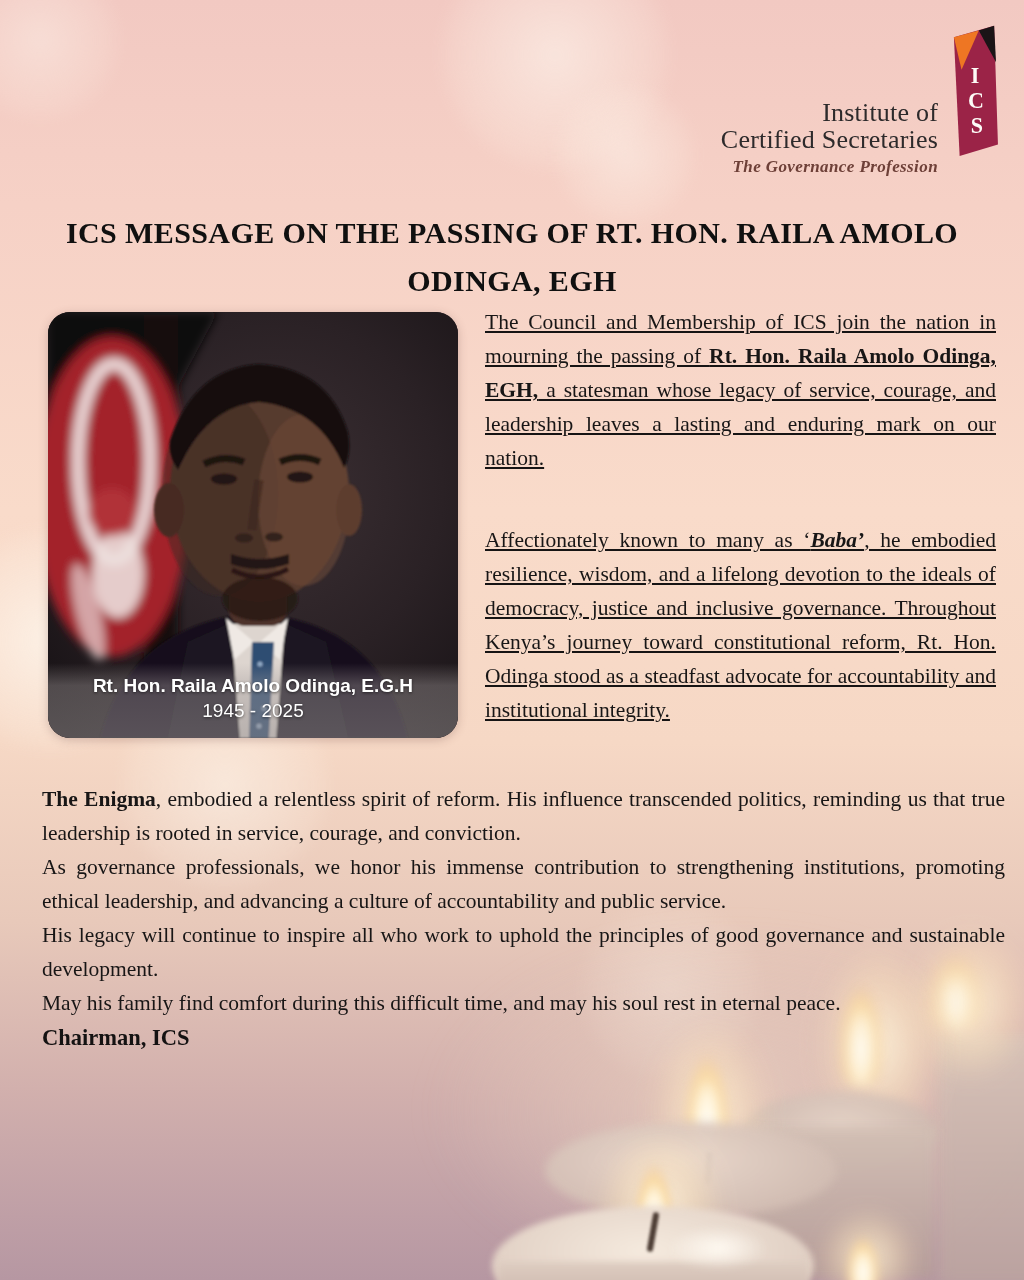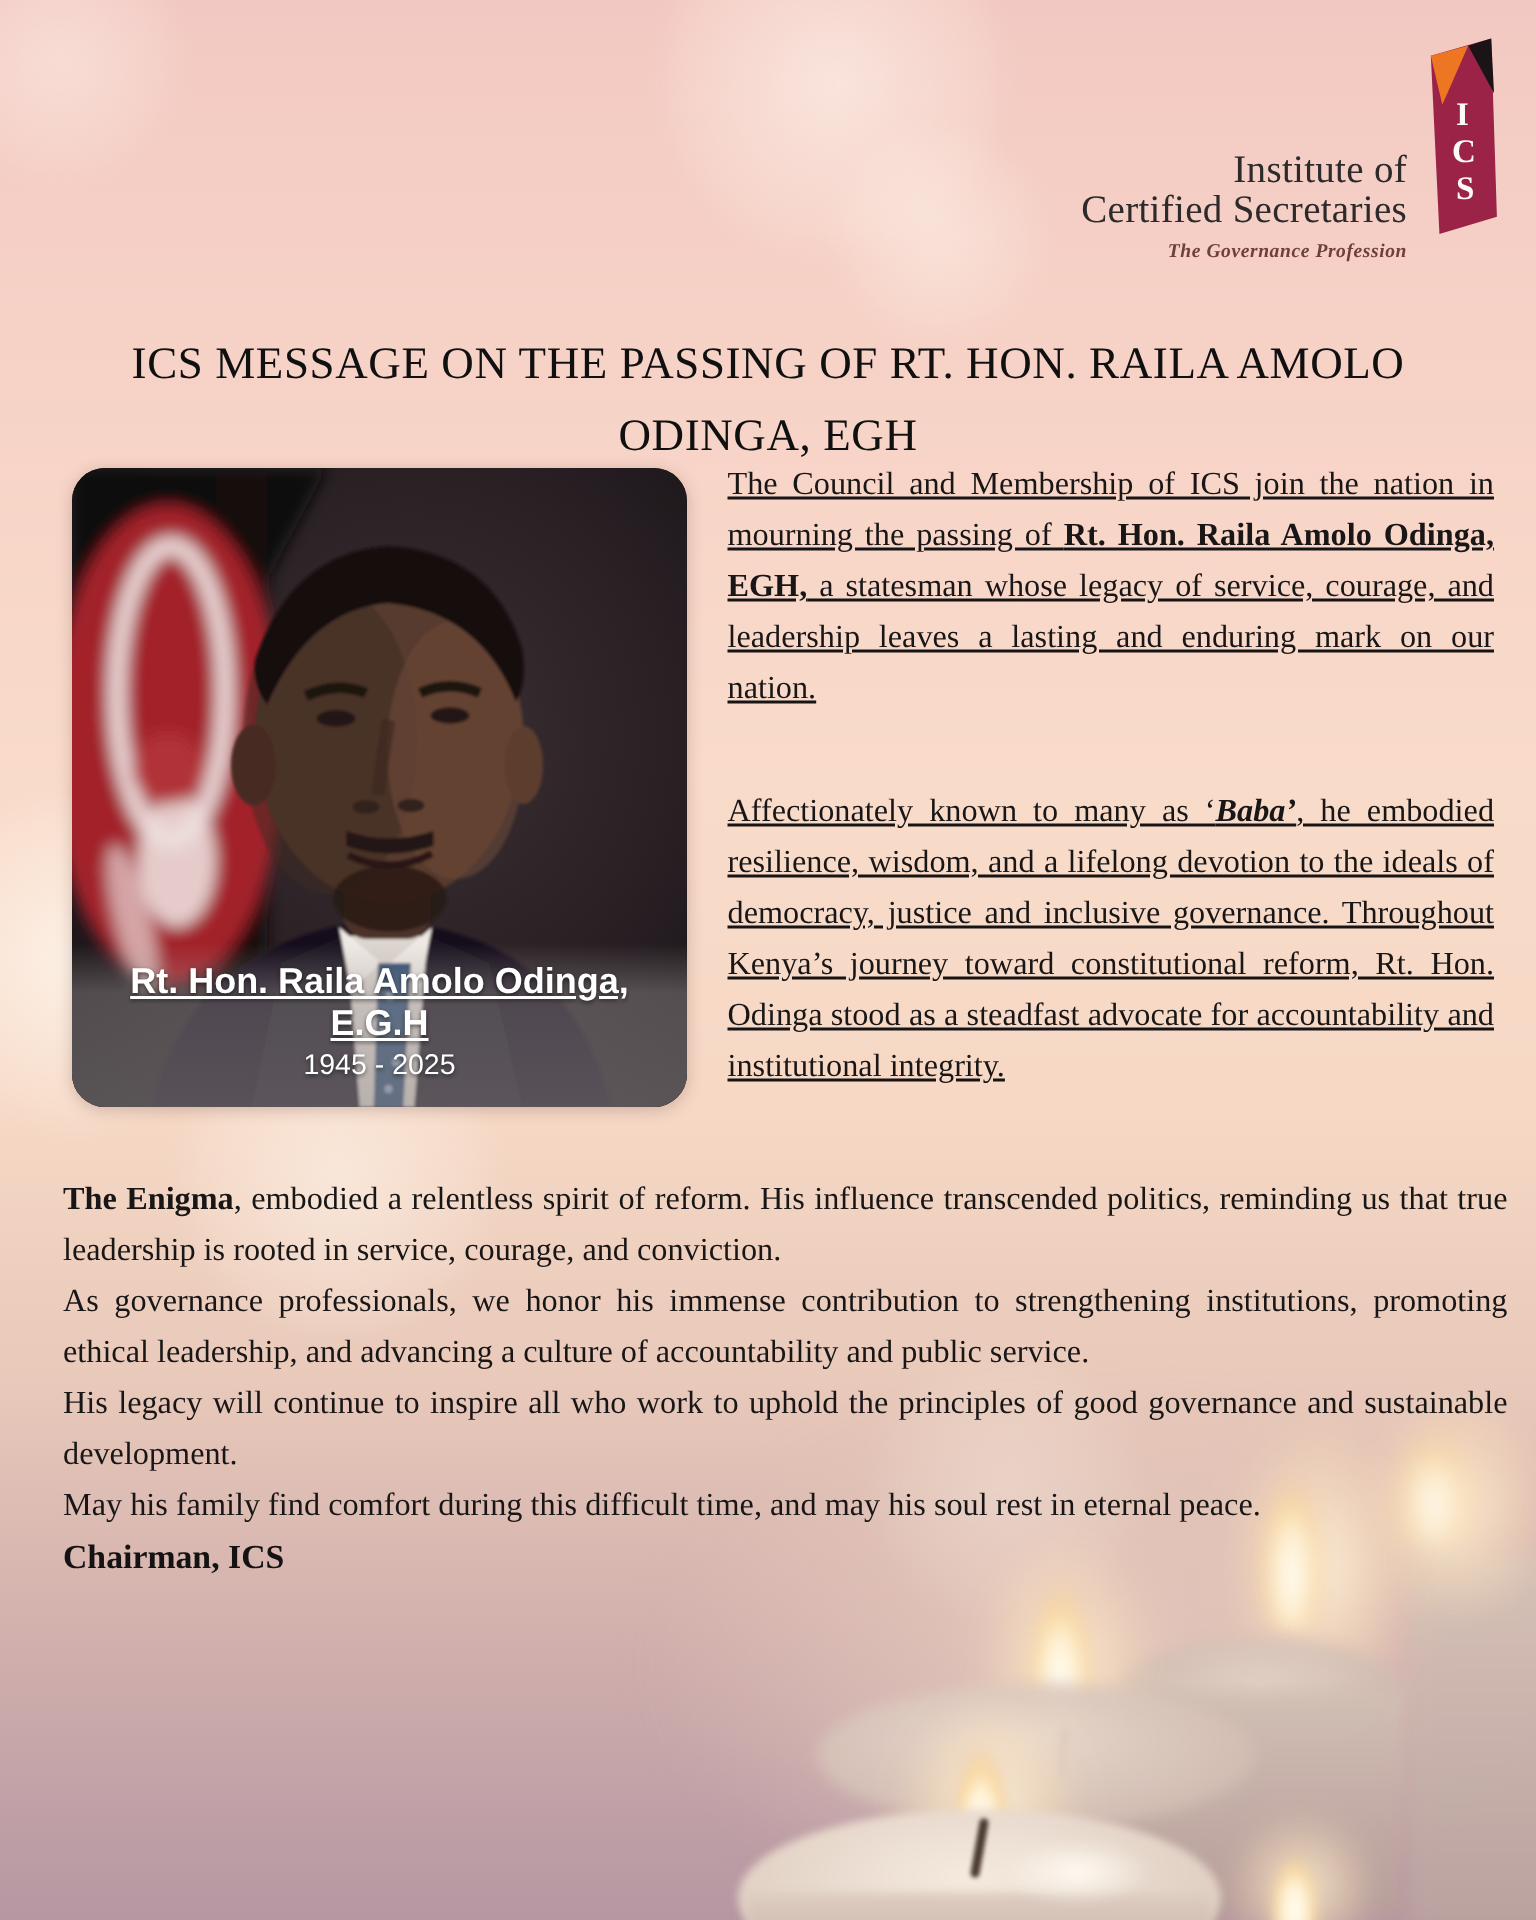--- a/index.html
+++ b/index.html
@@ -28,33 +28,33 @@
     background:radial-gradient(50% 62% at 50% 66%,#fffef8 0%,#fff3d8 42%,#f8d9a4 68%,rgba(244,198,138,.25) 86%,rgba(244,198,138,0) 100%);}
   .cuptop{position:absolute;border-radius:50%;}
   .cupbody{position:absolute;}
   .wick{position:absolute;background:#4b3b33;border-radius:3px;}
   
   .banner{position:absolute;top:20px;right:26px;width:48px;height:136px;}
   .banner text{font-family:"Liberation Serif",serif;font-weight:bold;fill:#fdfbf7;font-size:23px;}
   .logo-block{position:absolute;top:99px;right:86px;text-align:right;line-height:27px;
     font-size:26px;color:#2d2a2b;letter-spacing:.2px;}
   .logo-block .em{}
-  .logo-tagline{font-size:13px;font-weight:bold;font-style:italic;color:#6e4038;
+  .logo-tagline{font-size:17px;font-weight:bold;font-style:italic;color:#6e4038;
     margin-top:5px;line-height:18px;letter-spacing:.4px;}
   
-  .title{position:absolute;top:201px;left:20px;right:20px;margin:18px;text-align:center;
-    font-size:30px;font-weight:normal;line-height:48px;color:#101010;letter-spacing:.4px;}
+  .title{position:absolute;top:201px;left:20px;right:20px;margin:8px;text-align:center;
+    font-size:30px;font-weight:bold;line-height:48px;color:#101010;letter-spacing:.4px;}
   
   .photo-fig{position:absolute;left:48px;top:312px;width:410px;height:426px;margin:0;
     border-radius:22px;overflow:hidden;background:#231c20;box-shadow:0 2px 10px rgba(90,50,50,.25);}
   .photo-fig svg{position:absolute;inset:0;}
   .photo-cap{position:absolute;left:0;right:0;bottom:0;padding:12px 6px 16px;text-align:center;
     font-family:"Liberation Sans",sans-serif;color:#fff;
     background:linear-gradient(rgba(150,144,144,0) 0%,rgba(165,158,158,.40) 30%,rgba(150,144,144,.52) 100%);}
-  .cap1{font-size:24px;font-weight:bold;text-shadow:0 1px 3px rgba(0,0,0,.55);text-decoration:underline;}
+  .cap1{font-size:19px;font-weight:bold;text-shadow:0 1px 3px rgba(0,0,0,.55);}
   .cap2{font-size:19px;font-weight:normal;margin-top:3px;text-shadow:0 1px 3px rgba(0,0,0,.55);}
   
   .col{position:absolute;left:485px;top:305px;width:511px;text-decoration:underline;}
   .wide{position:absolute;left:42px;top:782px;width:963px;}
   p.body{font-size:21.5px;line-height:34px;text-align:justify;margin:0;color:#181616;}
   .col p.body{margin-bottom:48px;}
   .mb37{margin-bottom:37px;} .mb39{margin-bottom:39px;} .mb38{margin-bottom:38px;} .mb34{margin-bottom:34px;}
   .signature{font-size:22.5px;font-weight:bold;line-height:36px;color:#141212;}
 </style>
 </head>

